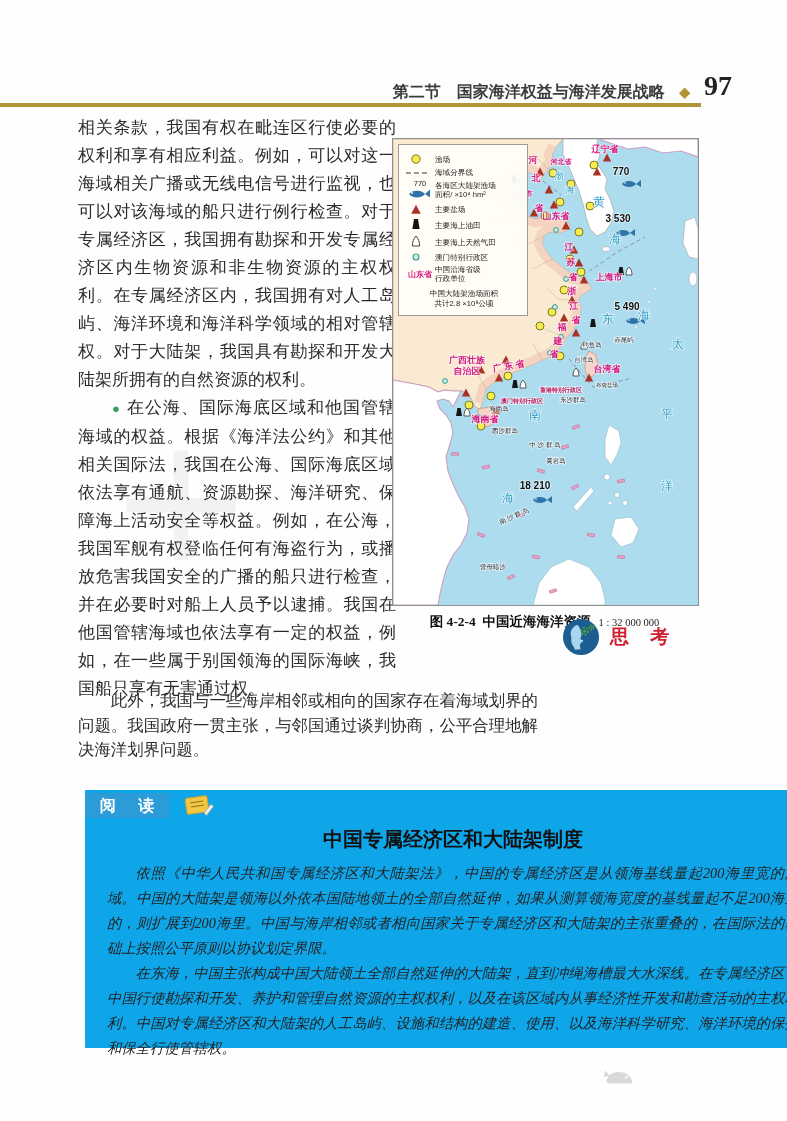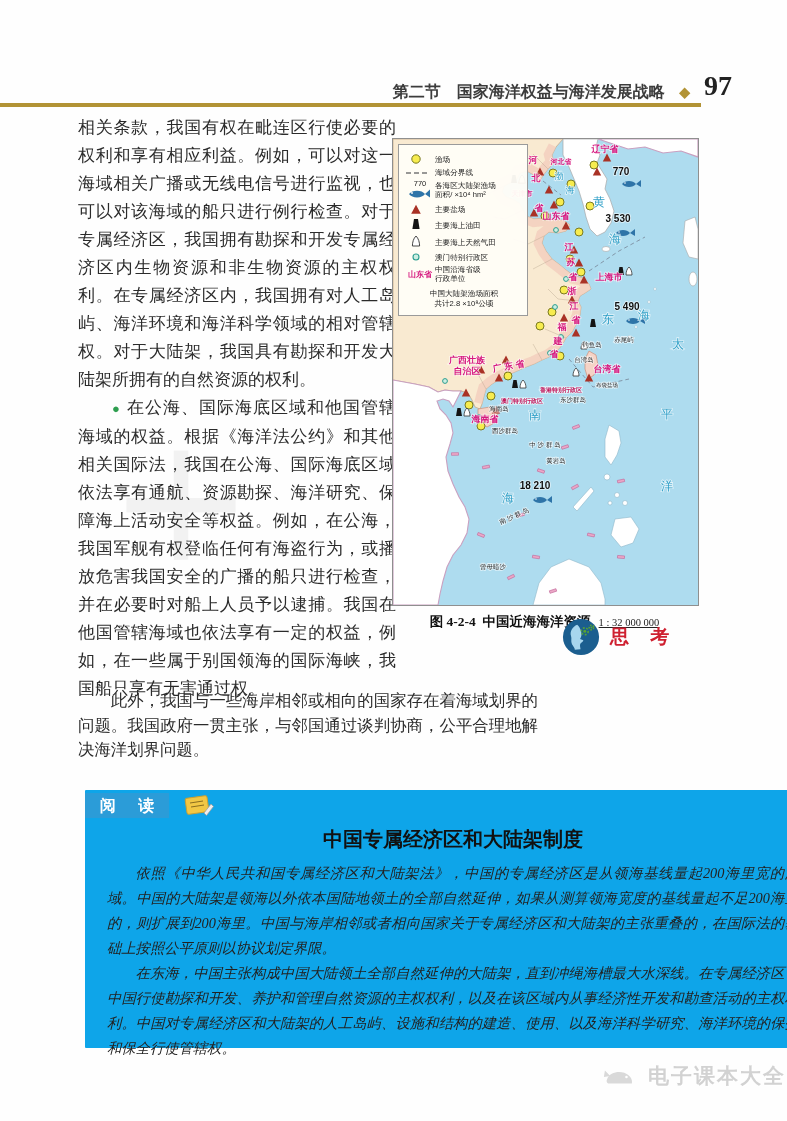--- a/index.html
+++ b/index.html
@@ -28,21 +28,21 @@
           border:1px solid #9a9a9a;padding:5px 4px 6px 6px;box-sizing:border-box;
           font-family:"Liberation Sans",sans-serif;font-size:7.6px;color:#222;}
   .lg-row{display:flex;align-items:center;margin:3px 0;}
   .lg-ic{width:30px;flex:0 0 30px;text-align:center;}
   .lg-num{font-size:7.5px;line-height:7px;}
   .lg-lab{line-height:9px;}
   .lg-prov{color:#d6187f;font-weight:bold;font-size:8px;}
   .lg-note{text-align:center;margin-top:6px;line-height:10px;}
   .map-caption{margin-top:7px;text-align:center;font-size:13.5px;color:#111;}
   .cap-no,.cap-title{font-weight:bold;text-align:center;}
-  .cap-scale{font-size:10.5px;margin-left:8px;color:#222;text-decoration:underline;}
+  .cap-scale{font-size:10.5px;margin-left:8px;color:#222;}
   
   .map-canvas text{text-anchor:middle;paint-order:stroke;stroke:rgba(255,255,255,.65);stroke-width:1.6px;}
   .lbl-p{fill:#d6187f;font:bold 9px "Liberation Sans",sans-serif;}
   .lbl-p2{fill:#d6187f;font:bold 7px "Liberation Sans",sans-serif;}
   .lbl-sar{fill:#c2185b;font:bold 6px "Liberation Sans",sans-serif;stroke:#f6e27f;stroke-width:3px;}
   .lbl-sea{fill:#2e9fc7;font:12px "Liberation Serif",serif;}
   .lbl-sea2{fill:#2e9fc7;font:9px "Liberation Serif",serif;}
   .lbl-isl{fill:#262626;font:6.5px "Liberation Sans",sans-serif;}
   .lbl-isl2{fill:#262626;font:5.5px "Liberation Sans",sans-serif;}
   .lbl-num{fill:#101010;font:bold 10px "Liberation Sans",sans-serif;}
@@ -531,16 +531,15 @@
       <p>在东海，中国主张构成中国大陆领土全部自然延伸的大陆架，直到冲绳海槽最大水深线。在专属经济区，中国行使勘探和开发、养护和管理自然资源的主权权利，以及在该区域内从事经济性开发和勘查活动的主权权利。中国对专属经济区和大陆架的人工岛屿、设施和结构的建造、使用、以及海洋科学研究、海洋环境的保护和保全行使管辖权。</p>
     </div>
   </div>
 
   <div class="wm">
     <svg width="40" height="28" viewBox="0 0 36 26">
       <path d="M6,16 C8,10 16,8 22,10 C27,12 30,16 29,20 L8,20 C6,20 5,18 6,16 Z" fill="#d9d9d9"></path>
       <path d="M4,8 L9,13 L3,14 Z" fill="#d9d9d9"></path>
       <circle cx="24" cy="14" r="1.2" fill="#fff"></circle>
     </svg>
-    <span>电子课本大全</span>
   </div>
 
 </div>
 
 </body></html>

